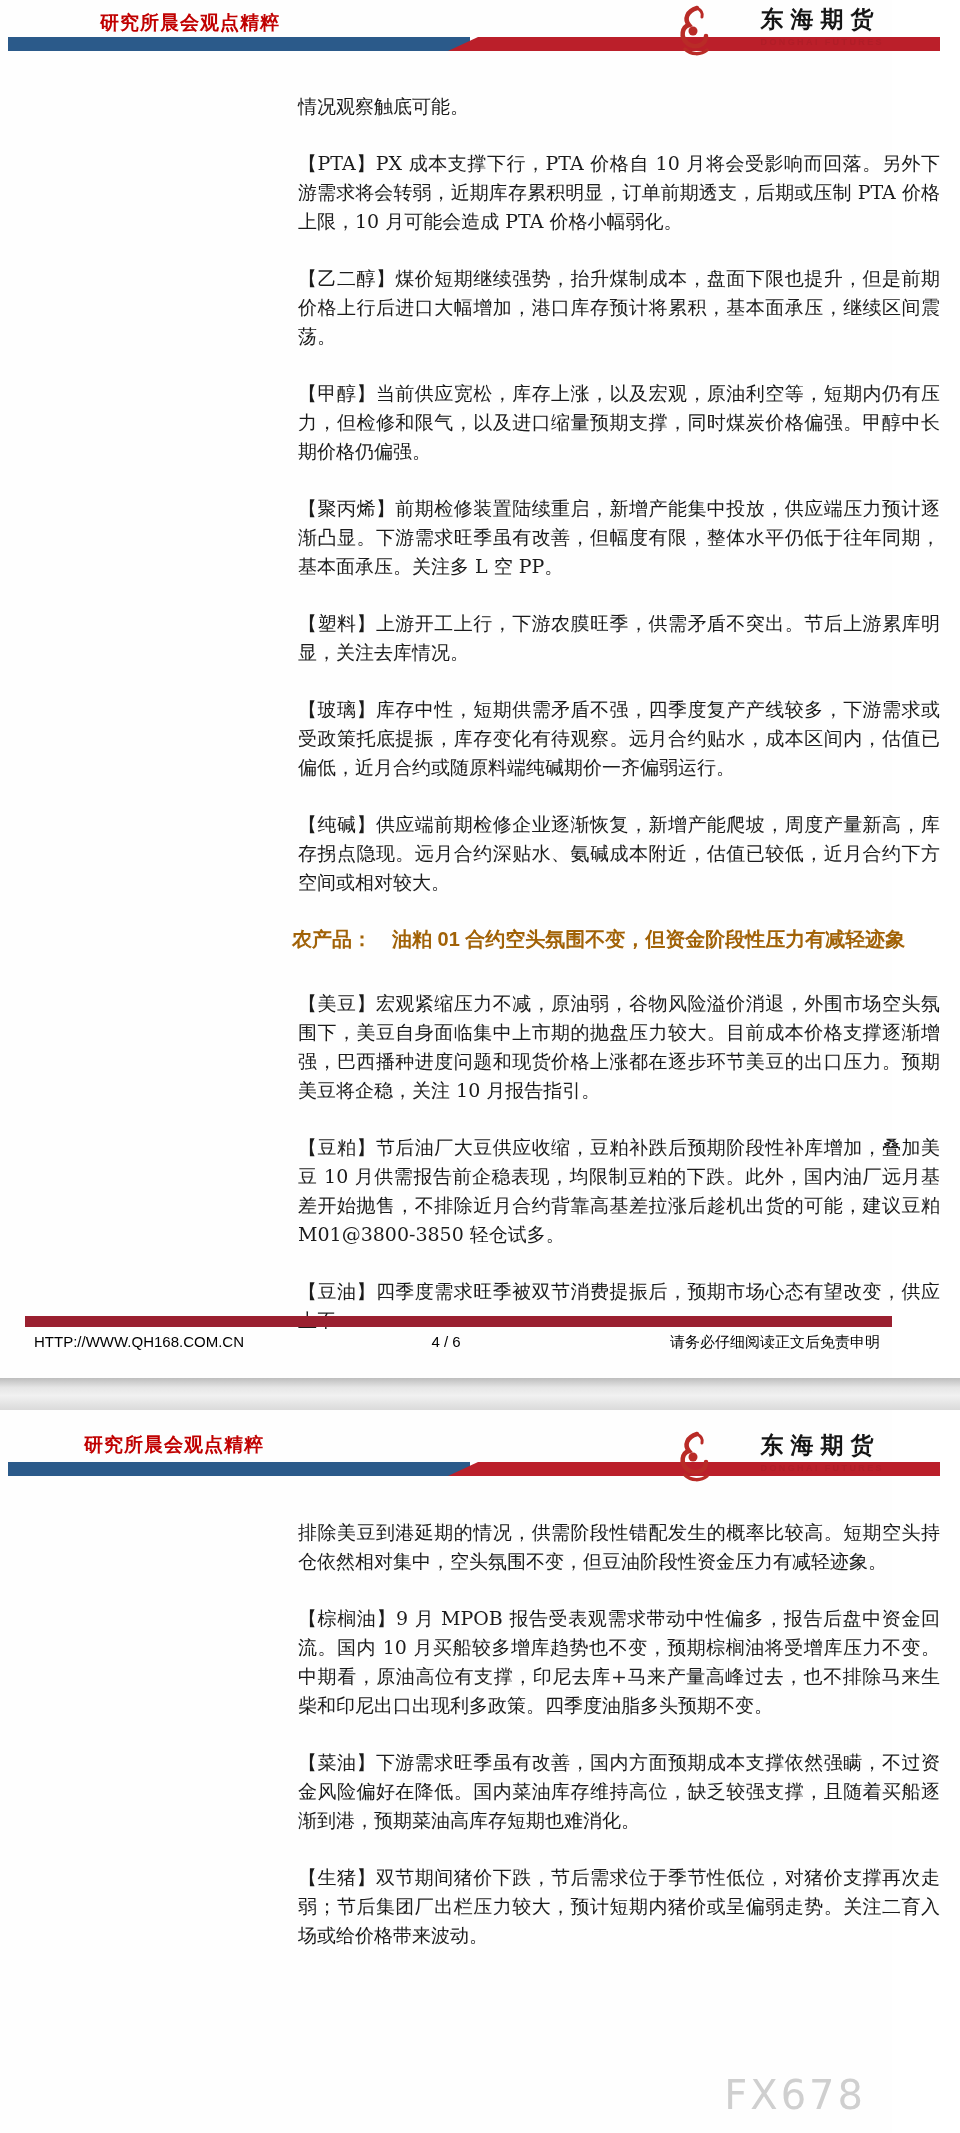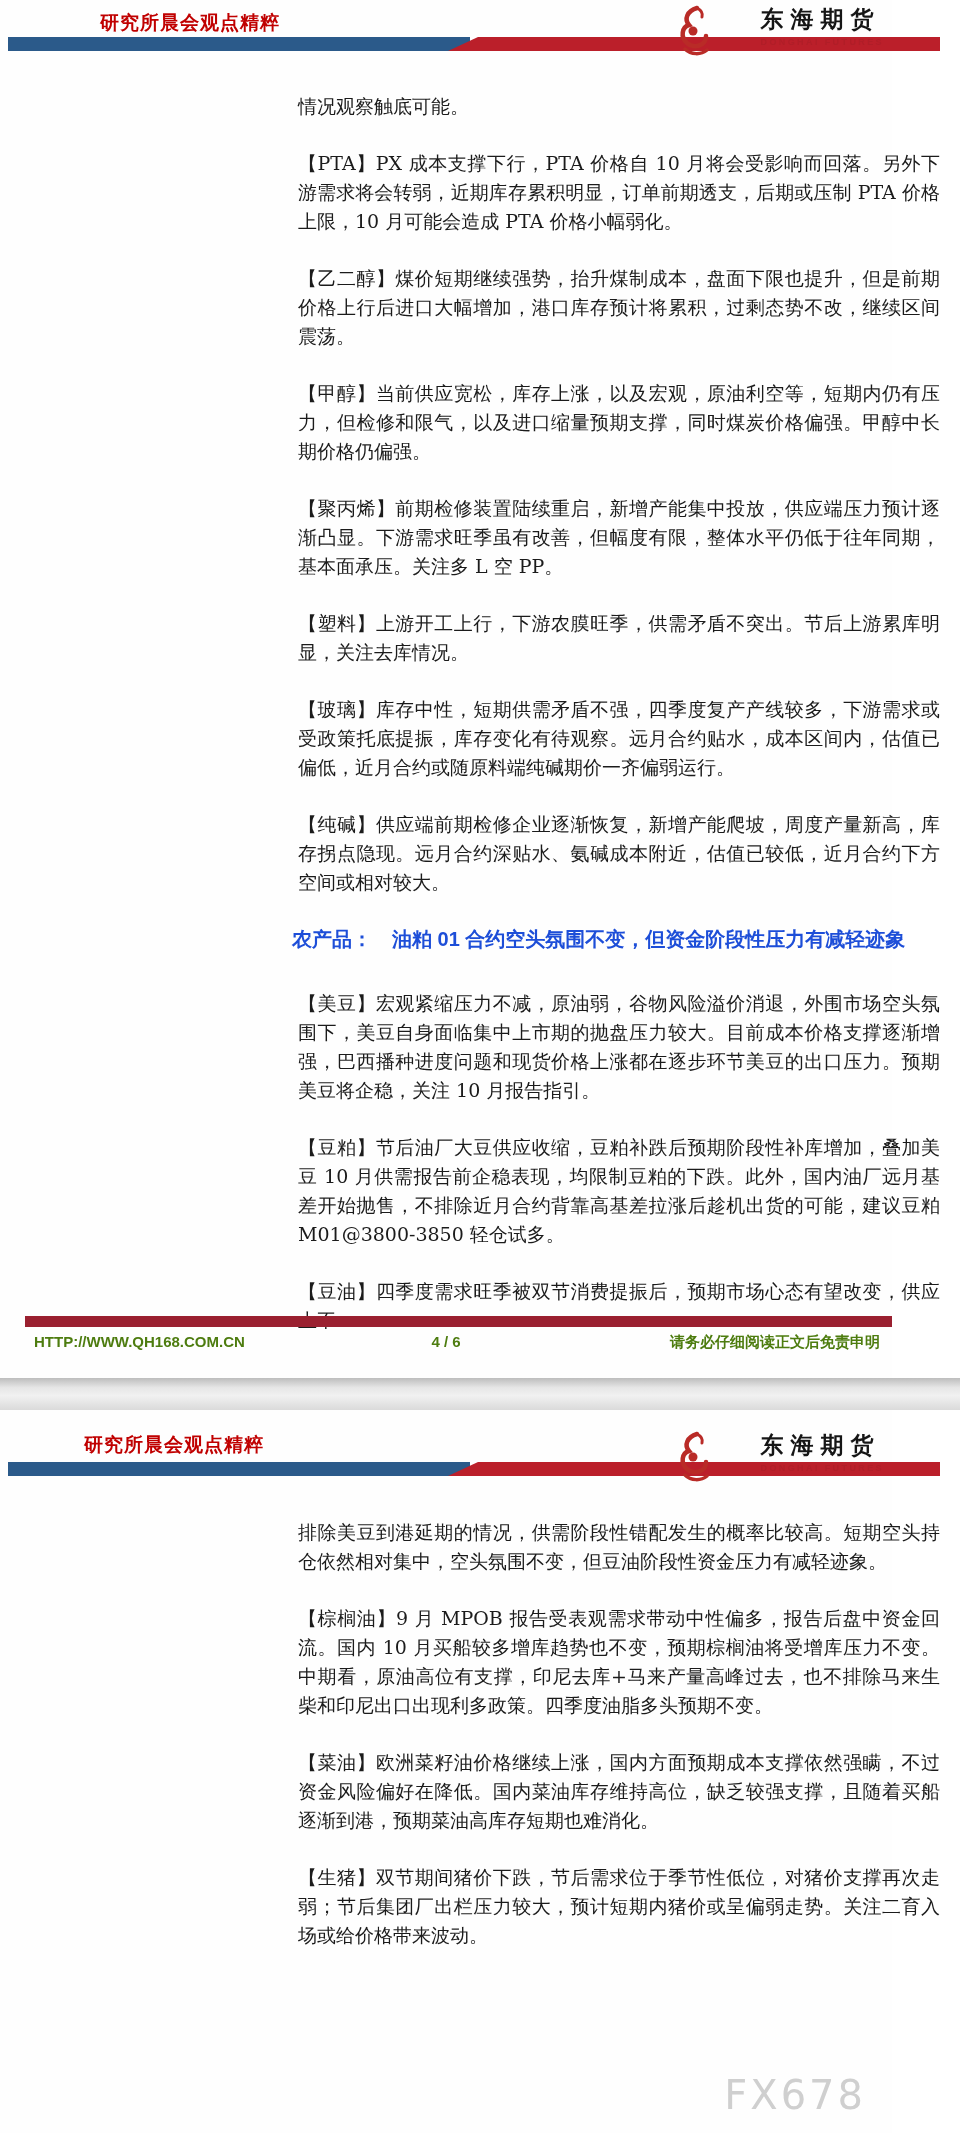--- a/index.html
+++ b/index.html
@@ -33,26 +33,26 @@
   .logo-cn{font-weight:bold;font-size:23px;letter-spacing:7px;color:#151515;white-space:nowrap;line-height:30px;}
   .logo-en{font-family:"Liberation Sans",sans-serif;font-weight:bold;font-size:9px;
     letter-spacing:2.4px;color:#b01e28;white-space:nowrap;margin-top:3px;}
 
   
   .content{position:absolute;left:298px;width:642px;}
   .page-1 .content{top:92px;}
   .page-2 .content{top:108px;}
   .par{font-size:19px;line-height:29px;text-align:justify;margin:0 0 28px 0;color:#1b1b1b;}
   .section-hd{font-family:"Liberation Sans",sans-serif;font-weight:bold;font-size:20px;
-    line-height:28px;color:#1d4ed8;margin:20px 0 36px -6px;white-space:nowrap;}
+    line-height:28px;color:#a16207;margin:20px 0 36px -6px;white-space:nowrap;}
 
   
   .footer-bar{position:absolute;left:25px;right:0;top:1316px;height:11px;background:#9a2030;}
   .footer-row{position:absolute;left:0;right:0;top:1333px;height:22px;
-    font-family:"Liberation Sans",sans-serif;font-weight:bold;font-size:15px;color:#4d7c0f;}
+    font-family:"Liberation Sans",sans-serif;font-weight:normal;font-size:15px;color:#000000;}
   .footer-url{position:absolute;left:34px;top:0;}
   .footer-page{position:absolute;left:0;right:0;top:0;text-align:center;}
   .footer-disclaimer{position:absolute;right:12px;top:0;}
 
   .watermark{position:absolute;right:26px;top:662px;font-family:"DejaVu Sans",sans-serif;
     font-size:40px;color:#c7c7c7;letter-spacing:3px;opacity:.85;}
 </style>
 </head>
 <body>
 
@@ -74,21 +74,21 @@
     </svg>
     <div class="logo-txt">
       <span class="logo-cn">东海期货</span>
       <span class="logo-en">DONGHAI FUTURES</span>
     </div>
   </div>
 
   <div class="content">
     <p class="par">情况观察触底可能。</p>
     <p class="par">【PTA】PX 成本支撑下行，PTA 价格自 10 月将会受影响而回落。另外下游需求将会转弱，近期库存累积明显，订单前期透支，后期或压制 PTA 价格上限，10 月可能会造成 PTA 价格小幅弱化。</p>
-    <p class="par">【乙二醇】煤价短期继续强势，抬升煤制成本，盘面下限也提升，但是前期价格上行后进口大幅增加，港口库存预计将累积，过剩态势不改，继续区间震荡。</p>
+    <p class="par">【乙二醇】煤价短期继续强势，抬升煤制成本，盘面下限也提升，但是前期价格上行后进口大幅增加，港口库存预计将累积，基本面承压，继续区间震荡。</p>
     <p class="par">【甲醇】当前供应宽松，库存上涨，以及宏观，原油利空等，短期内仍有压力，但检修和限气，以及进口缩量预期支撑，同时煤炭价格偏强。甲醇中长期价格仍偏强。</p>
     <p class="par">【聚丙烯】前期检修装置陆续重启，新增产能集中投放，供应端压力预计逐渐凸显。下游需求旺季虽有改善，但幅度有限，整体水平仍低于往年同期，基本面承压。关注多 L 空 PP。</p>
     <p class="par">【塑料】上游开工上行，下游农膜旺季，供需矛盾不突出。节后上游累库明显，关注去库情况。</p>
     <p class="par">【玻璃】库存中性，短期供需矛盾不强，四季度复产产线较多，下游需求或受政策托底提振，库存变化有待观察。远月合约贴水，成本区间内，估值已偏低，近月合约或随原料端纯碱期价一齐偏弱运行。</p>
     <p class="par">【纯碱】供应端前期检修企业逐渐恢复，新增产能爬坡，周度产量新高，库存拐点隐现。远月合约深贴水、氨碱成本附近，估值已较低，近月合约下方空间或相对较大。</p>
     <div class="section-hd">农产品：　油粕 01 合约空头氛围不变，但资金阶段性压力有减轻迹象</div>
     <p class="par">【美豆】宏观紧缩压力不减，原油弱，谷物风险溢价消退，外围市场空头氛围下，美豆自身面临集中上市期的抛盘压力较大。目前成本价格支撑逐渐增强，巴西播种进度问题和现货价格上涨都在逐步环节美豆的出口压力。预期美豆将企稳，关注 10 月报告指引。</p>
     <p class="par">【豆粕】节后油厂大豆供应收缩，豆粕补跌后预期阶段性补库增加，叠加美豆 10 月供需报告前企稳表现，均限制豆粕的下跌。此外，国内油厂远月基差开始抛售，不排除近月合约背靠高基差拉涨后趁机出货的可能，建议豆粕 M01@3800-3850 轻仓试多。</p>
     <p class="par">【豆油】四季度需求旺季被双节消费提振后，预期市场心态有望改变，供应上不</p>
   </div>
@@ -121,18 +121,18 @@
     </svg>
     <div class="logo-txt">
       <span class="logo-cn">东海期货</span>
       <span class="logo-en">DONGHAI FUTURES</span>
     </div>
   </div>
 
   <div class="content">
     <p class="par">排除美豆到港延期的情况，供需阶段性错配发生的概率比较高。短期空头持仓依然相对集中，空头氛围不变，但豆油阶段性资金压力有减轻迹象。</p>
     <p class="par">【棕榈油】9 月 MPOB 报告受表观需求带动中性偏多，报告后盘中资金回流。国内 10 月买船较多增库趋势也不变，预期棕榈油将受增库压力不变。中期看，原油高位有支撑，印尼去库+马来产量高峰过去，也不排除马来生柴和印尼出口出现利多政策。四季度油脂多头预期不变。</p>
-    <p class="par">【菜油】欧洲菜籽油价格继续上涨，国内方面预期成本支撑依然强瞒，不过资金风险偏好在降低。国内菜油库存维持高位，缺乏较强支撑，且随着买船逐渐到港，预期菜油高库存短期也难消化。</p>
+    <p class="par">【菜油】下游需求旺季虽有改善，国内方面预期成本支撑依然强瞒，不过资金风险偏好在降低。国内菜油库存维持高位，缺乏较强支撑，且随着买船逐渐到港，预期菜油高库存短期也难消化。</p>
     <p class="par">【生猪】双节期间猪价下跌，节后需求位于季节性低位，对猪价支撑再次走弱；节后集团厂出栏压力较大，预计短期内猪价或呈偏弱走势。关注二育入场或给价格带来波动。</p>
   </div>
 
   <div class="watermark">FX678</div>
 </div>
 
 </body></html>

